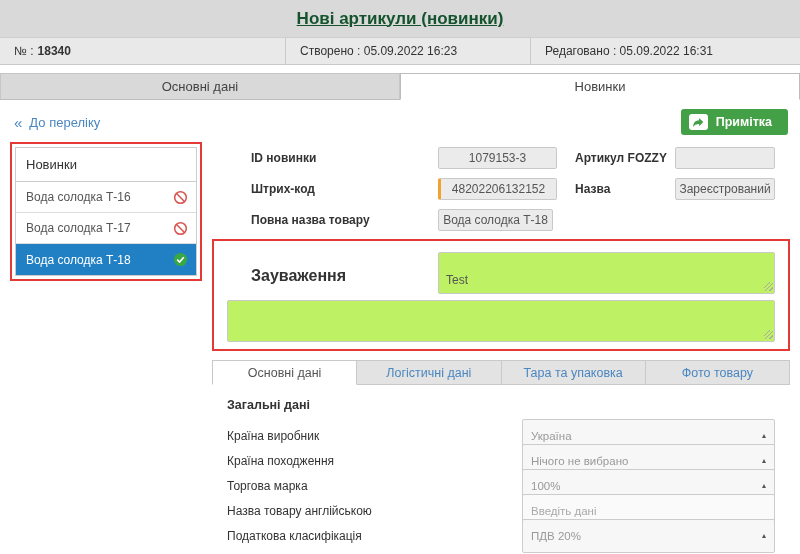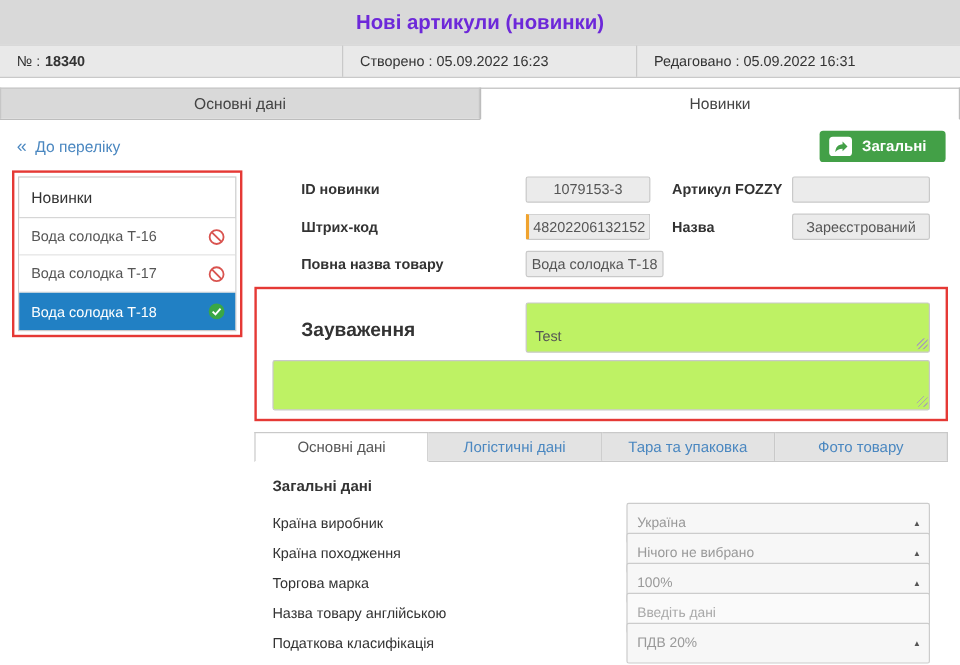--- a/index.html
+++ b/index.html
@@ -1,20 +1,20 @@
 <!DOCTYPE html>
 <html><head>
 <meta charset="utf-8">
 <style>
   * { margin:0; padding:0; box-sizing:border-box; }
   html,body { width:800px; height:554px; overflow:hidden; background:#fff;
     font-family:"Liberation Sans", sans-serif; color:#333; }
 
   .top-header { height:37px; background:#d9d9d9; display:flex; align-items:center;
-    justify-content:center; font-size:17px; font-weight:bold; color:#6d28d9; }
+    justify-content:center; font-size:17px; font-weight:bold; color:#14532d;text-decoration:underline; }
 
   .info-bar { height:28px; background:#e9e9e9; border-top:1px solid #cfcfcf;
     border-bottom:1px solid #c9c9c9; display:flex; font-size:12px; }
   .info-cell { display:flex; align-items:center; padding:0 14px; }
   .info-cell.c1 { width:285px; }
   .info-cell.c2 { width:245px; border-left:1px solid #c9c9c9; }
   .info-cell.c3 { flex:1; border-left:1px solid #c9c9c9; }
   .info-num { font-weight:bold; margin-left:4px; }
 
   .main-tabs { display:flex; height:27px; margin-top:8px; border-bottom:1px solid #bdbdbd; }
@@ -52,21 +52,21 @@
   .form-col { flex:1; margin-left:10px; min-width:0; }
 
   .frow { display:flex; align-items:center; height:31px; padding-left:15px;
     font-size:12px; }
   .flabel { font-weight:bold; color:#333; }
   .w-l1 { width:187px; flex:none;margin-left:24px; }
   .w-l2 { width:100px; flex:none; margin-left:18px; }
   .inp { height:22px; background:#ebebeb; border:1px solid #c9c9c9; border-radius:2px;
     display:flex; align-items:center; justify-content:center; font-size:12px;
     color:#555; overflow:hidden; white-space:nowrap; }
-  .w-c1 { width:104px; flex:none; }
+  .w-c1 { width:119px; flex:none; }
   .w-c1w { width:115px; flex:none; }
   .w-c2 { flex:1; margin-right:15px; }
   .orange-border { border-left:3px solid #f0a32e; }
 
   .notes-annot { margin:4px 0 2px 0; padding:5px 0 7px 0; }
   .note-row { display:flex; align-items:center; padding-left:13px; margin-top:6px; }
   .note-row .flabel { padding-top:5px; }
   .ta-wrap { position:relative; flex:1; margin-right:13px; }
   .ta { width:100%; display:block; border:1px solid #c9c9c9; border-radius:2px;
     font-family:inherit; font-size:12px; color:#555; padding:20px 7px; resize:none;
@@ -125,21 +125,21 @@
     <div class="back-link">
       <span class="back-chevron">«</span>
       <span>До переліку</span>
     </div>
     <button class="done-btn">
       <span class="done-icon">
         <svg width="12" height="12" viewBox="0 0 16 16">
             <path fill="#43a047" d="M9.5 2.5 L15 8 L9.5 13.5 L9.5 10.6 C5.5 10.6 3 12 1.5 14.5 C1.6 9 4.6 5.9 9.5 5.6 Z"></path>
           </svg>
       </span>
-      <span>Загальні</span>
+      <span>Примітка</span>
     </button>
   </div>
 
   <div class="body-row">
 
     <div class="annot sidebar-annot">
       <div class="sidebar">
         <div class="sidebar-title">Новинки</div>
         <div class="side-item">
           <span>Вода солодка Т-16</span>

